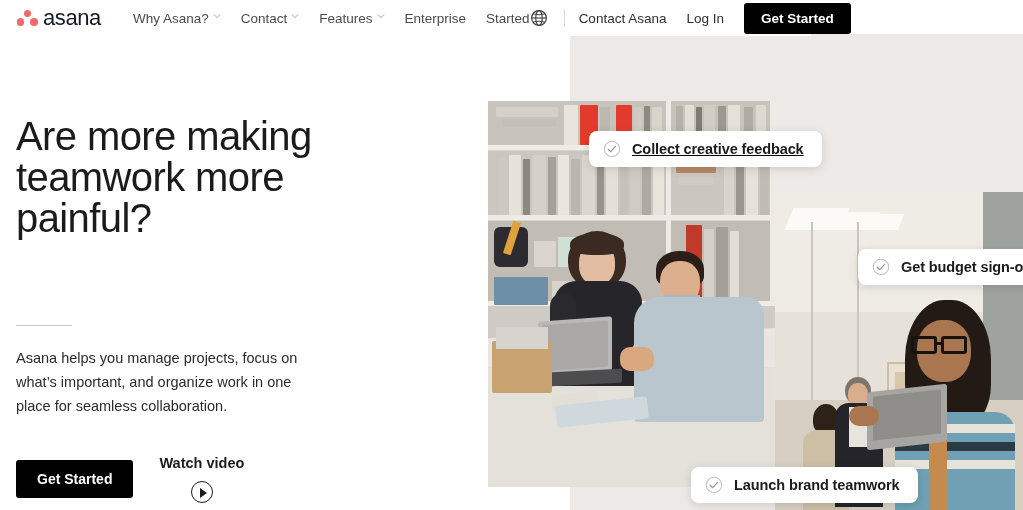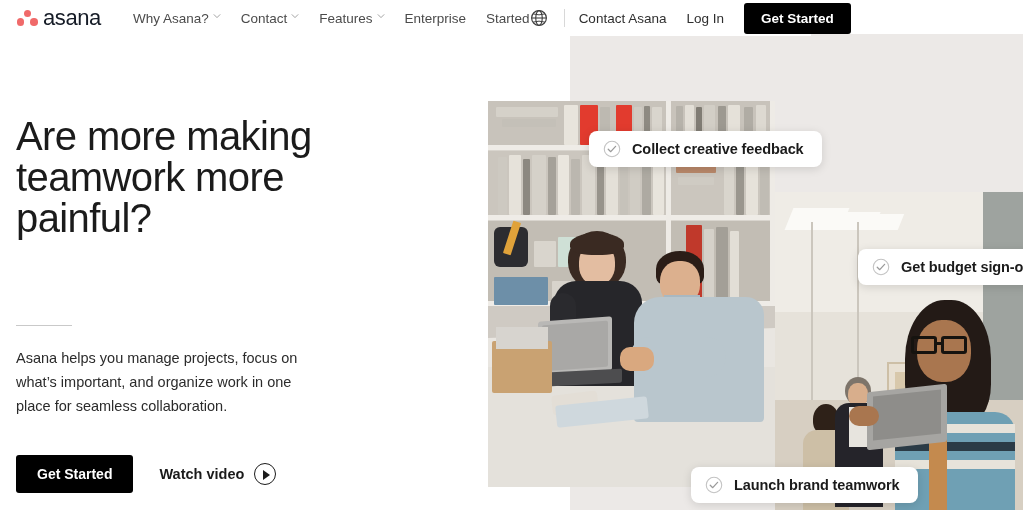--- a/index.html
+++ b/index.html
@@ -134,37 +134,37 @@
   .body-copy {
     position: absolute; top: 346px; left: 0; width: 295px;
     font-size: 14.5px; line-height: 24px; color: #2b2b2b;
   }
   .cta-row { position: absolute; top: 455px; left: 0; display: flex; align-items: center; }
   .cta-primary {
     background: #000; color: #fff; font-size: 14px; font-weight: bold;
     padding: 11px 21px; border: none; border-radius: 3px; cursor: pointer;
     font-family: "Liberation Sans", sans-serif;
   }
-  .cta-secondary { display: flex; align-items: center; gap: 10px; margin-left: 26px; cursor: pointer; }
+  .cta-secondary { display: flex; align-items: center; gap: 10px; margin-left: 26px; cursor: pointer; flex-direction: column; }
   .cta-secondary .label { font-size: 14.5px; font-weight: bold; color: #1b1b1b; }
   .play-circle { width: 22px; height: 22px; border: 1.2px solid #1b1b1b; border-radius: 50%; position: relative; }
   .play-circle::after {
     content: ""; position: absolute; left: 8px; top: 6px;
     border-left: 7px solid #1b1b1b; border-top: 5px solid transparent; border-bottom: 5px solid transparent;
   }
 
   
   .pill {
     position: absolute; display: flex; align-items: center; gap: 11px;
     background: #fff; border-radius: 8px; padding: 9px 18px 9px 14px;
     box-shadow: 0 2px 10px rgba(0,0,0,0.13); z-index: 50; white-space: nowrap;
   }
   .pill .label { font-size: 14.5px; font-weight: bold; color: #1b1b1b; letter-spacing: -0.1px; }
   .check { width: 18px; height: 18px; flex: 0 0 18px; }
-  .pill-1 { left: 589px; top: 131px; }
+  .pill-1 { left: 589px; top: 131px; text-decoration: underline; }
   .pill-2 { left: 858px; top: 249px; }
   .pill-3 { left: 691px; top: 467px; }
 </style>
 </head>
 <body>
 
 <div class="page">
 
   <div class="art">
     <div class="beige-panel"></div>

